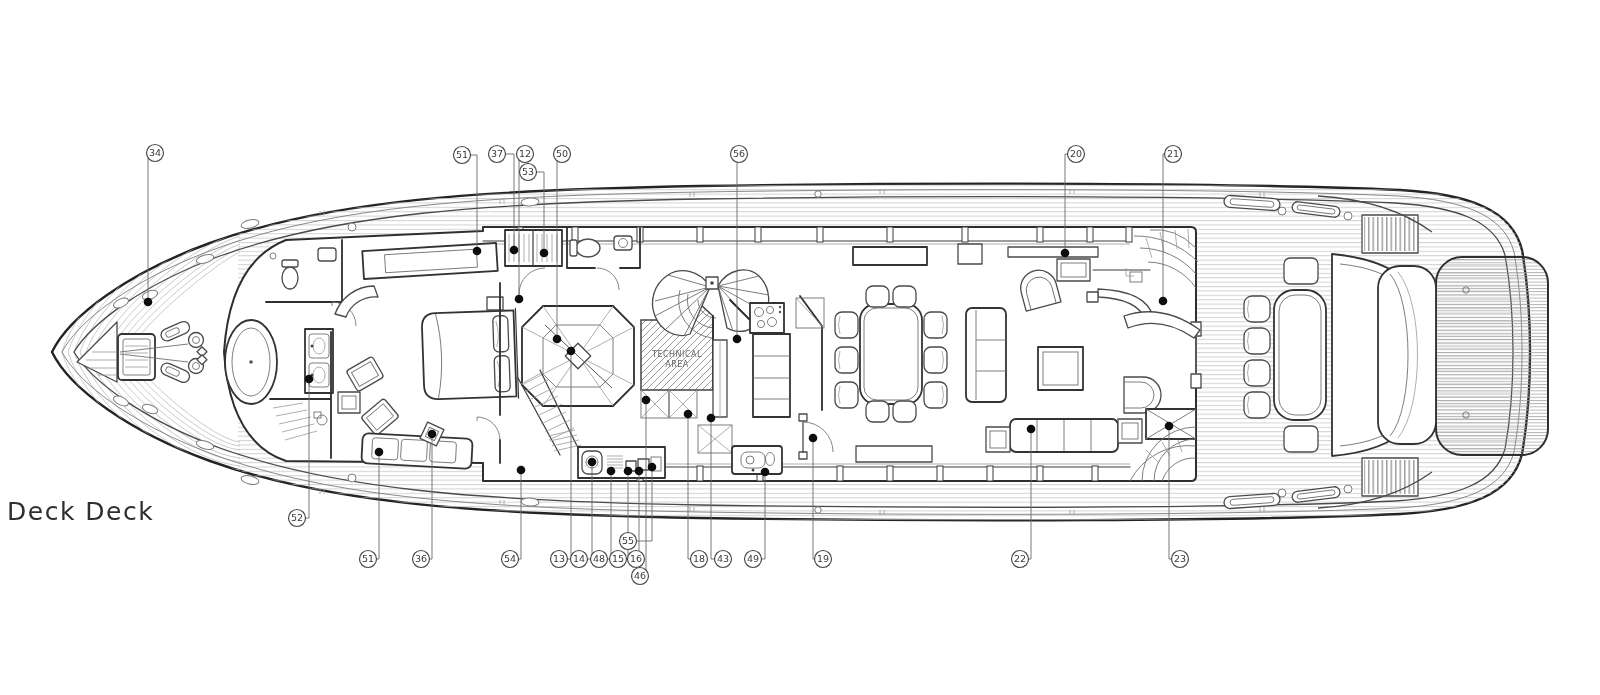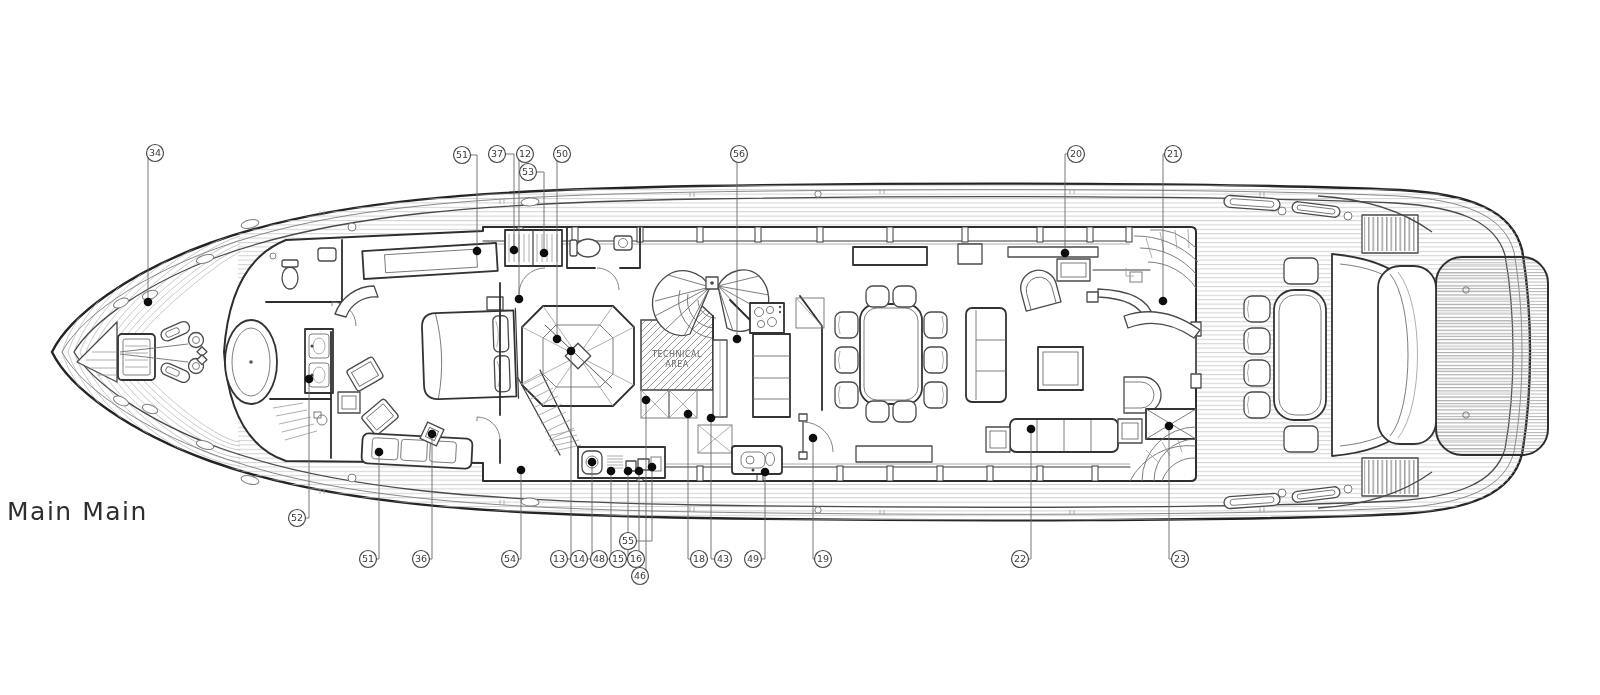--- a/index.html
+++ b/index.html
@@ -661,14 +661,14 @@
         </g>
         <g>
           <polyline points="1171.5,559 1169,559 1169,426" class="leader"></polyline>
           <circle cx="1169" cy="426" r="4.3" class="cdot"></circle>
           <circle cx="1180" cy="559" r="8.5" class="cbub"></circle>
           <text x="1180" y="562.4" class="ctxt">23</text>
         </g>
       </g>
 </svg>
 
-<div class="title">Main Main</div>
+<div class="title">Deck Deck</div>
 </div>
 
 </body></html>

